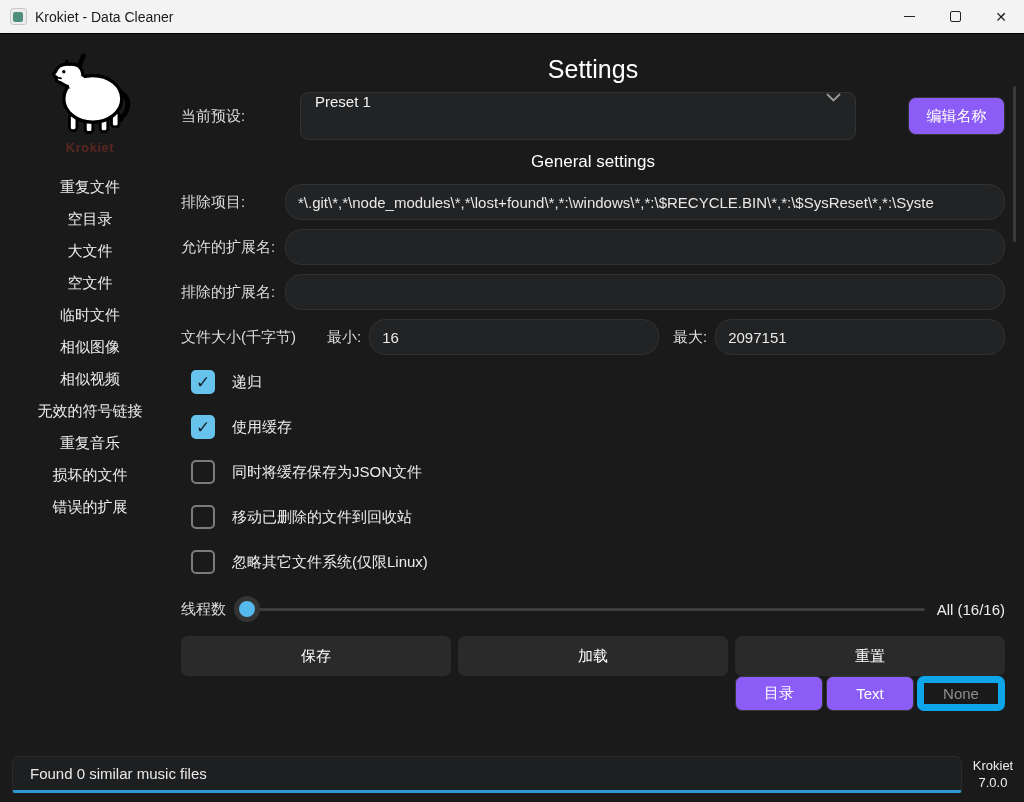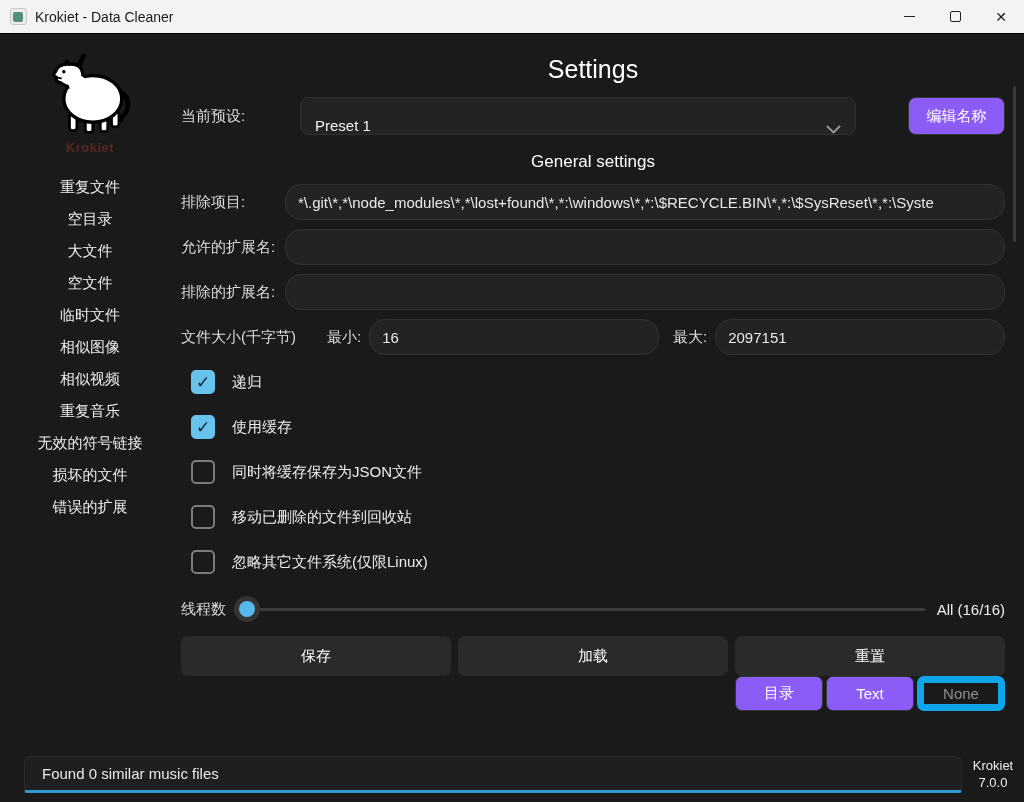--- a/index.html
+++ b/index.html
@@ -26,21 +26,21 @@
   .nav{margin-top:16px;width:100%;}
   .nav-item{height:32px;display:flex;align-items:center;justify-content:center;font-size:15px;color:#ededed;cursor:pointer;white-space:nowrap;}
   
   .main{position:absolute;left:181px;top:0;right:0;bottom:0;padding-right:19px;}
   .settings-title{text-align:center;font-size:25px;font-weight:400;color:#fff;margin:21px 0 13px;}
   .general-title{text-align:center;font-size:17px;font-weight:400;color:#fff;margin:17px 0 12px;}
   .row{display:flex;align-items:center;}
   .preset-row{height:38px;gap:44px;}
   .lbl{font-size:15px;color:#dcdcdc;flex:none;}
   .preset-lbl{width:75px;}
-  .combo{flex:1;height:38px;background:#222325;border:1px solid #313131;border-radius:8px;display:flex;align-items:flex-end;padding:0 14px;font-size:15px;color:#f2f2f2;position:relative;cursor:pointer;}
+  .combo{flex:1;height:48px;background:#222325;border:1px solid #313131;border-radius:8px;display:flex;align-items:flex-start;padding:0 14px;font-size:15px;color:#f2f2f2;position:relative;cursor:pointer;}
   .combo .chev{margin-left:auto;display:flex;align-items:center;}
   .btn{background:#8b5cf6;border:1px solid #363636;border-radius:8px;color:#fff;font-size:15px;display:flex;align-items:center;justify-content:center;cursor:pointer;}
   .edit-btn{margin-left:8px;width:97px;height:38px;flex:none;}
   .form-row{margin-bottom:9px;}
   .form-lbl{width:104px;}
   .tinput{flex:1;height:36px;background:#222325;border:1px solid #313131;border-radius:16px;color:#e8e8e8;font-size:15px;padding:0 12px;outline:none;font-family:inherit;min-width:0;}
   .size-lbl{width:146px;}
   .mm-lbl{flex:none;margin-right:8px;}
   .max-lbl{margin-left:14px;}
   
@@ -58,21 +58,21 @@
   .slider .handle{position:absolute;left:0;top:1px;width:26px;height:26px;border-radius:50%;background:#55b9ed;border:5px solid #343434;cursor:grab;}
   .thread-val{font-size:15px;color:#ededed;flex:none;}
   
   .main-buttons{display:flex;gap:7px;margin-top:13px;}
   .big-btn{flex:1;height:40px;border-radius:7px;border:none;background:#2a2a2a;}
   
   .mode-buttons{display:flex;justify-content:flex-end;gap:3px;}
   .mode-btn{width:88px;height:35px;border-radius:7px;}
   .mode-btn.disabled{background:transparent;border:7px solid #0ea5e9;color:#8f8f8f;cursor:default;}
   
-  .statusbar{position:absolute;left:24px;right:0;bottom:9px;display:flex;align-items:center;}
+  .statusbar{position:absolute;left:12px;right:0;bottom:9px;display:flex;align-items:center;}
   .status-field{flex:1;height:37px;background:#1e1f21;border:1px solid #2b2b2b;border-bottom:3px solid #2f97d3;border-radius:7px 7px 3px 3px;display:flex;align-items:center;padding:0 17px;font-size:15px;color:#e9e9e9;}
   .version{width:62px;text-align:center;font-size:13px;line-height:1.3;color:#ededed;}
   
   .vscroll{position:absolute;right:8px;top:52px;width:3px;height:156px;background:#3a3a3a;border-radius:2px;cursor:pointer;}
 </style>
 </head>
 <body>
 
 <div class="titlebar">
   <span class="app-icon">
@@ -121,22 +121,22 @@
       <div class="logo-caption">Krokiet</div>
     </div>
     <div class="nav">
       <div class="nav-item">重复文件</div>
       <div class="nav-item">空目录</div>
       <div class="nav-item">大文件</div>
       <div class="nav-item">空文件</div>
       <div class="nav-item">临时文件</div>
       <div class="nav-item">相似图像</div>
       <div class="nav-item">相似视频</div>
+      <div class="nav-item">无效的符号链接</div>
       <div class="nav-item">重复音乐</div>
-      <div class="nav-item">无效的符号链接</div>
       <div class="nav-item">损坏的文件</div>
       <div class="nav-item">错误的扩展</div>
     </div>
   </div>
 
   <div class="main">
     <div class="settings-title">Settings</div>
 
     <div class="row preset-row">
       <span class="lbl preset-lbl">当前预设:</span>

